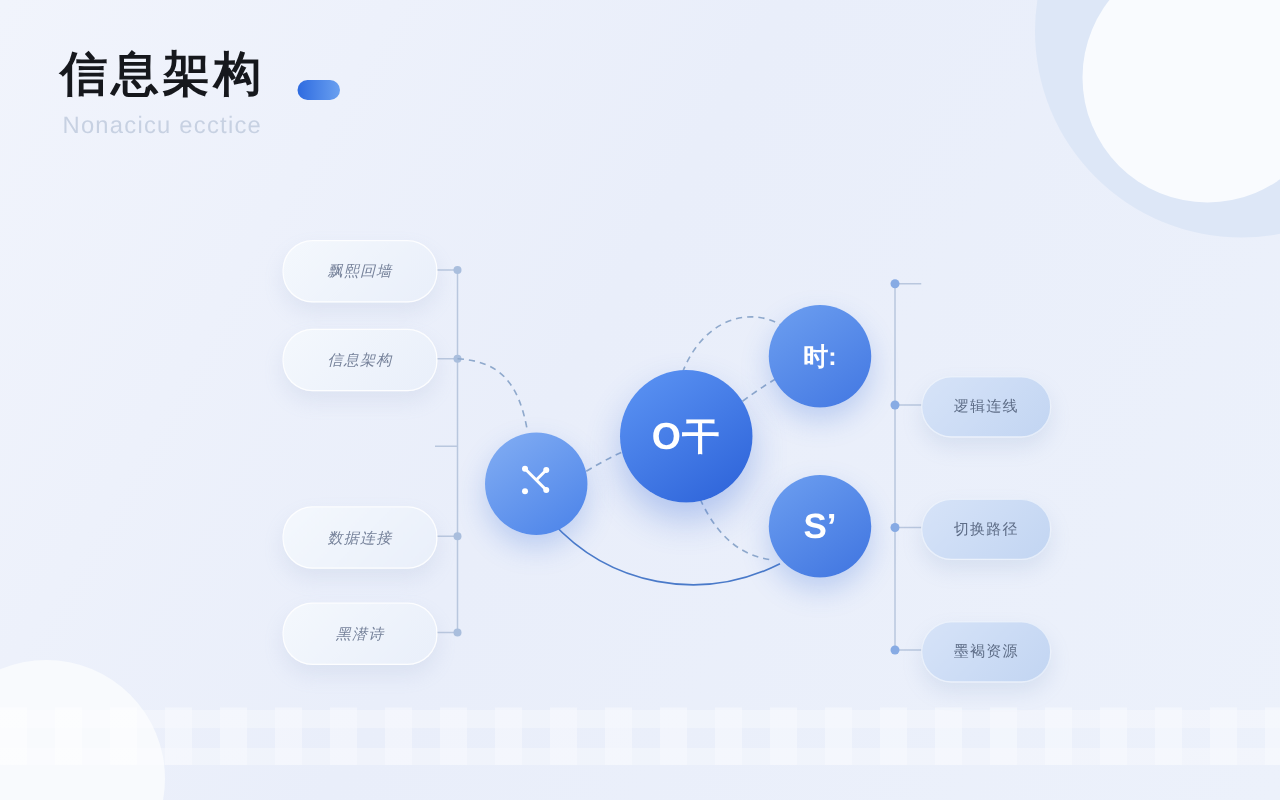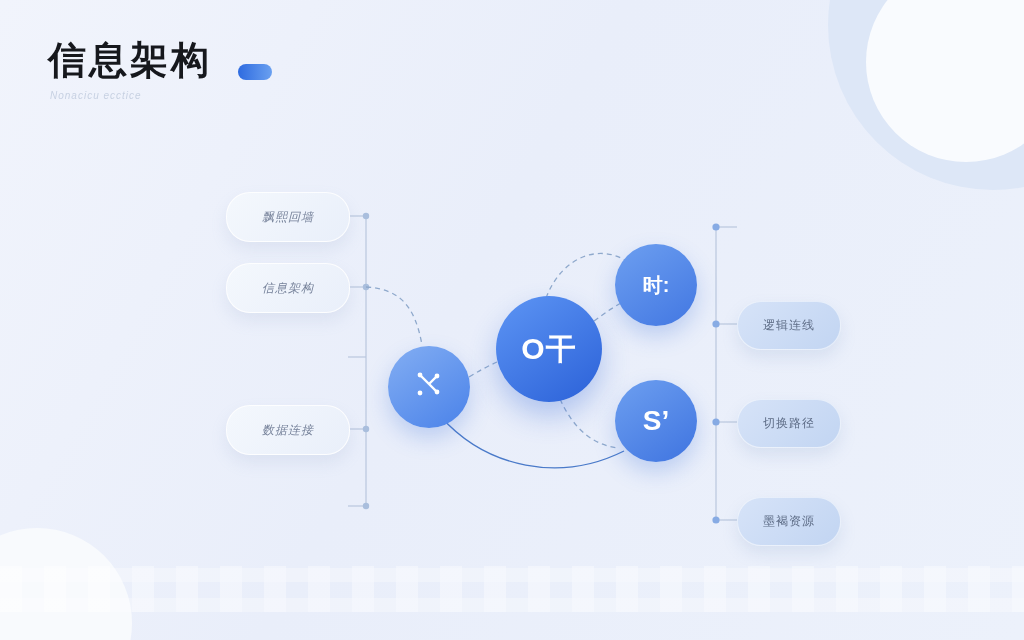--- a/index.html
+++ b/index.html
@@ -27,21 +27,21 @@
   .title{
     position:absolute;left:48px;top:40px;
     font-size:38px;font-weight:800;color:#16181d;letter-spacing:3px;line-height:1.1;
   }
   .accent-pill{
     position:absolute;left:238px;top:64px;width:34px;height:16px;border-radius:8px;
     background:linear-gradient(90deg,#2e6be0,#6aa0f0);
   }
   .subtitle{
     position:absolute;left:50px;top:90px;
-    font-size:10px;color:#c7d1e2;letter-spacing:1px;font-style:italic;
+    font-size:19px;color:#c7d1e2;letter-spacing:1px;
   }
 
   
   .pill{
     position:absolute;display:flex;align-items:center;justify-content:center;
     border-radius:24px;font-size:12px;letter-spacing:1px;
   }
   .pill-left{
     left:226px;width:122px;height:48px;color:#76829a;
     background:linear-gradient(135deg,#f4f8fd,#e9effa);
@@ -134,20 +134,23 @@
 
   <div class="pill pill-left pl1">
       <span>飘熙回墙</span>
     </div>
   <div class="pill pill-left pl2">
       <span>信息架构</span>
     </div>
   <div class="pill pill-left pl4">
       <span>数据连接</span>
     </div>
+  <div class="pill pill-left pl5">
+      <span>黑潜诗</span>
+    </div>
 
   <div class="pill pill-right pr2">
       <span>逻辑连线</span>
     </div>
   <div class="pill pill-right pr4">
       <span>墨褐资源</span>
     </div>
   <div class="pill pill-right pr3">
       <span>切换路径</span>
     </div>

